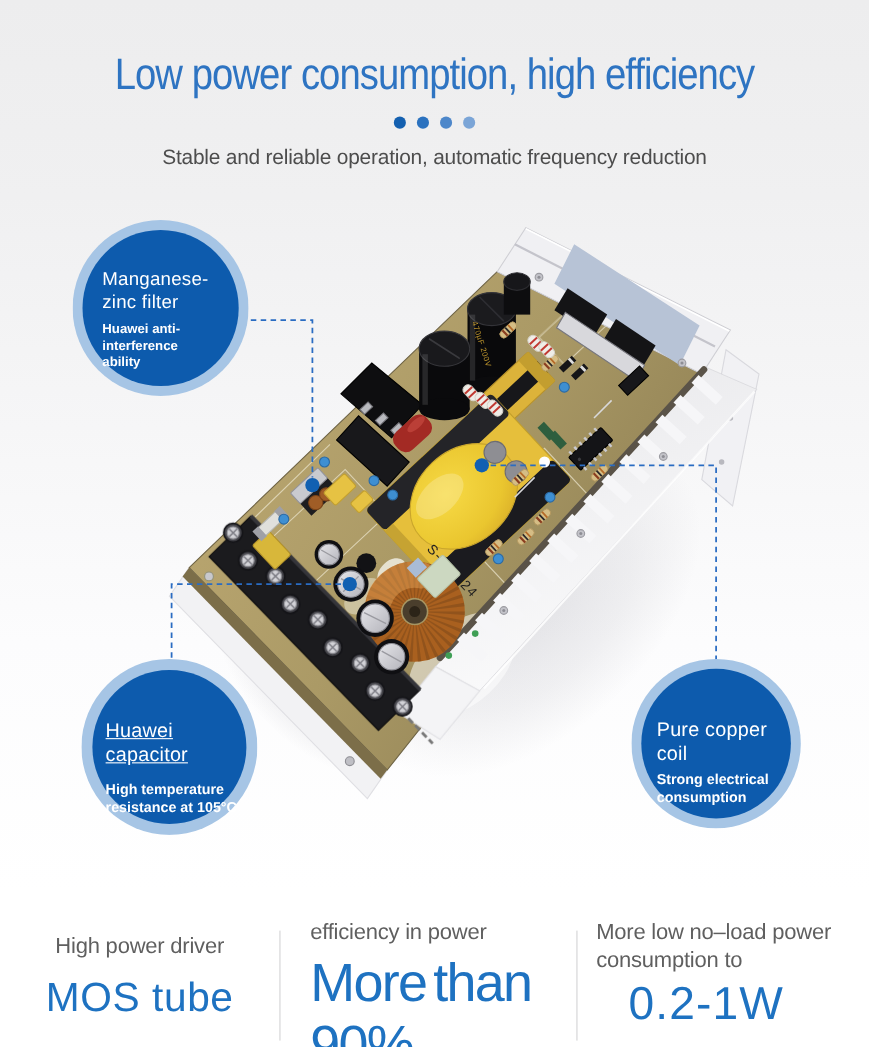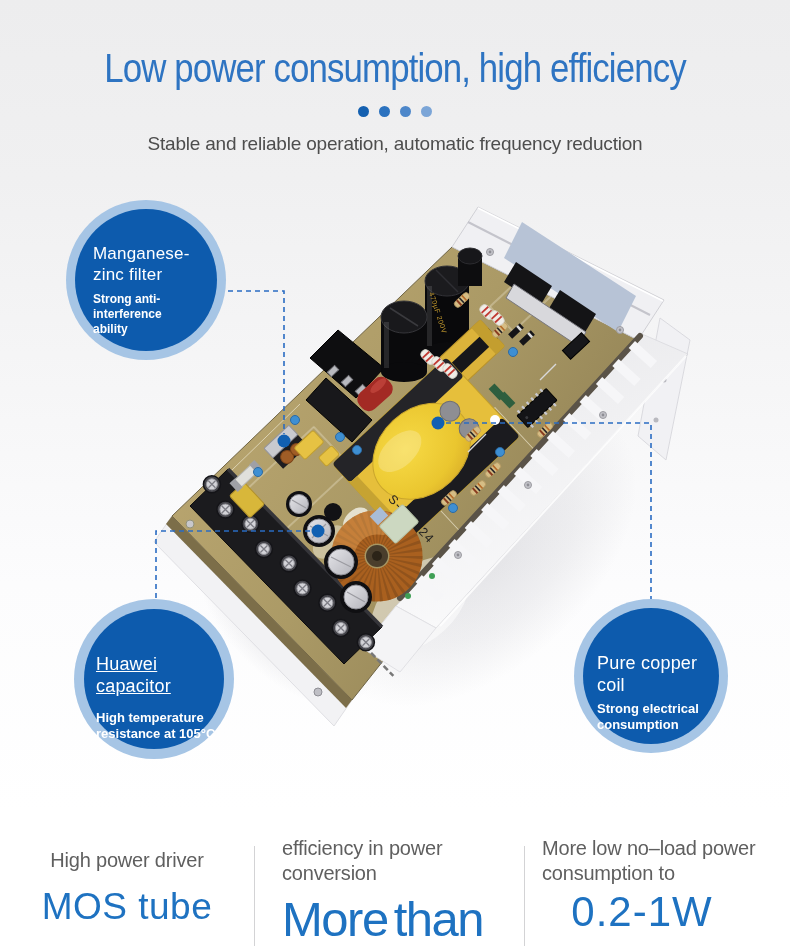--- a/index.html
+++ b/index.html
@@ -367,21 +367,21 @@
     </div>
     <div class="subtitle">Stable and reliable operation, automatic frequency reduction</div>
 
     <div class="bubble" style="left:66px;top:200px;width:160px;height:160px;">
       <div class="inner" style="inset:9px;padding:34px 8px 0 18px;">
         <div class="b-title" style="font-size:17px;line-height:21px;">
           <span>Manganese-</span>
             <span>zinc filter</span>
         </div>
         <div class="b-sub" style="font-size:12px;line-height:15px;margin-top:7px;">
-          <span>Strong anti-interference</span>
+          <span>Huawei anti-interference</span>
             <span>ability</span>
         </div>
       </div>
     </div>
 
     <div class="bubble" style="left:74px;top:599px;width:160px;height:160px;">
       <div class="inner" style="inset:10px;padding:44px 6px 0 12px;">
         <div class="b-title" style="font-size:18px;line-height:22px;text-decoration:underline;">
           <span>Huawei capacitor</span>
         </div>
@@ -412,21 +412,20 @@
     <div class="fcol c1">
       <div class="flabel">
         <span>High power driver</span>
       </div>
       <div class="fvalue">MOS tube</div>
     </div>
 
     <div class="fcol c2">
       <div class="flabel">
         <span>efficiency in power</span>
-          <span>conversion</span>
       </div>
       <div class="fvalue">More than 90%</div>
     </div>
 
     <div class="fcol c3">
       <div class="flabel">
         <span>More low no–load power</span>
           <span>consumption to</span>
       </div>
       <div class="fvalue">0.2-1W</div>

